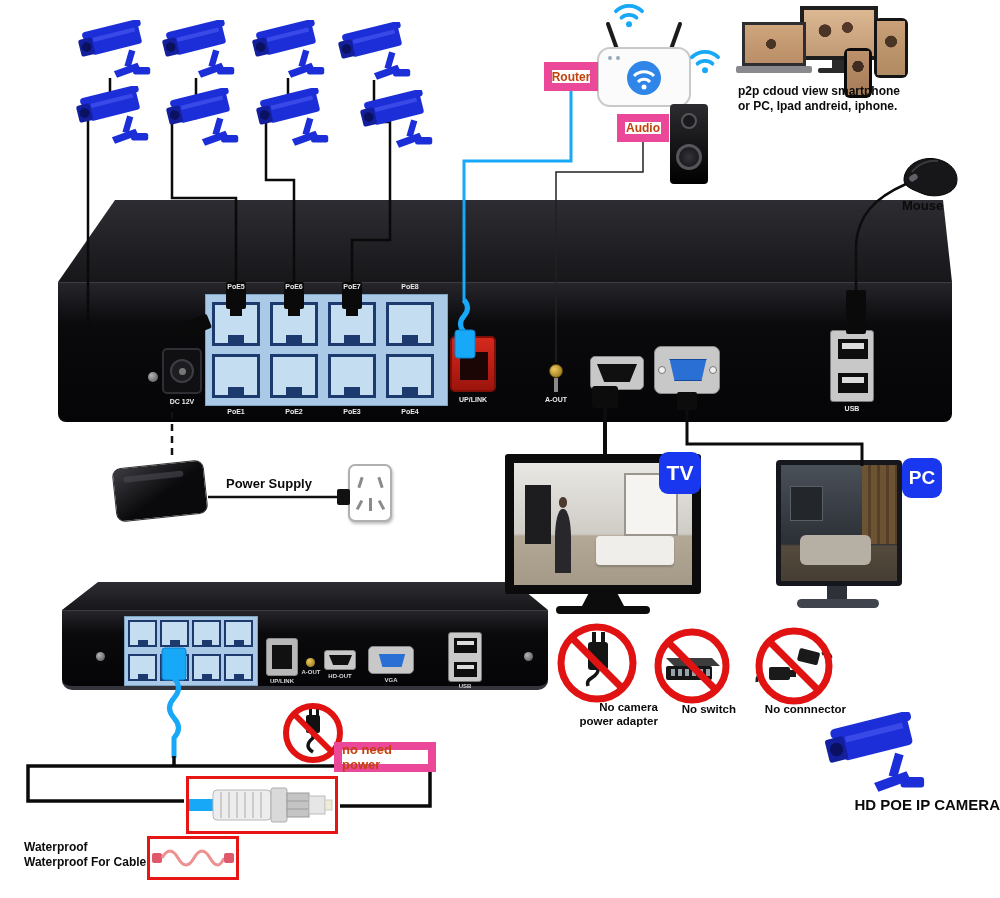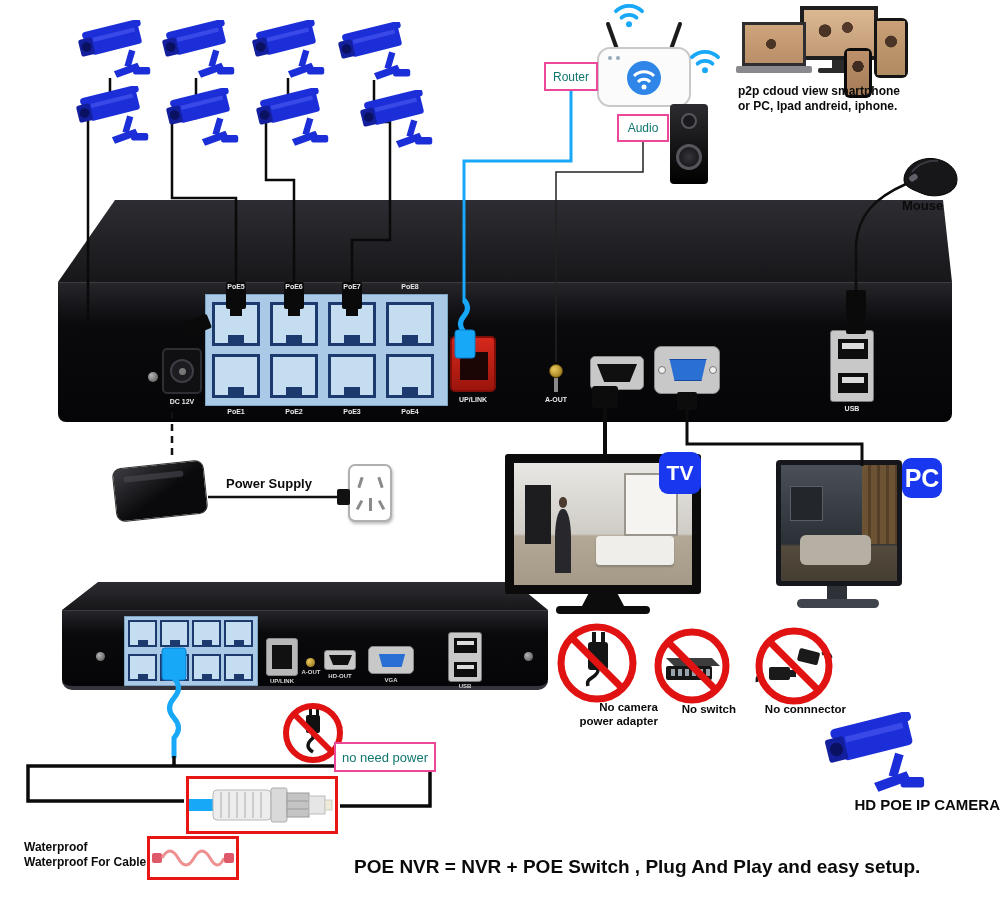--- a/index.html
+++ b/index.html
@@ -1,20 +1,20 @@
 <!DOCTYPE html>
 <html><head>
 <meta charset="utf-8">
 <style>
   *{box-sizing:border-box}
   body{margin:0;font-family:"Liberation Sans",sans-serif;background:#fff}
   #canvas{position:relative;width:1000px;height:898px;background:#ffffff;overflow:hidden}
   .abs{position:absolute}
   .z1{z-index:1}.z2{z-index:2}.z3{z-index:3}
-  .lblbox{position:absolute;background:#fff;border:2px solid #ec4899;display:flex;align-items:center;justify-content:center;font-weight:normal;font-size:12px;color:#0f766e;z-index:4}
+  .lblbox{position:absolute;background:#fff;border:8px solid #ec4899;display:flex;align-items:center;justify-content:center;font-weight:bold;font-size:12px;color:#c2410c;z-index:4}
   .blabel{position:absolute;font-weight:bold;color:#0b0b0b;z-index:4}
   .tinyw{position:absolute;color:#eaeaea;font-size:7px;font-weight:bold;transform:translateX(-50%);white-space:nowrap;z-index:3}
   .tinyw2{position:absolute;color:#d8d8d8;font-size:6px;font-weight:bold;transform:translateX(-50%);white-space:nowrap;z-index:3}
   .rj45{position:absolute;background:#c4ddf0;border:3px solid #1d3a6e}
   .rj45 .notch{position:absolute;left:50%;bottom:-1px;transform:translateX(-50%);width:16px;height:9px;background:#1d3a6e}
   .rj45s{position:absolute;background:#c4ddf0;border:2px solid #1d3a6e}
   .rj45s .notch{position:absolute;left:50%;bottom:-1px;transform:translateX(-50%);width:10px;height:6px;background:#1d3a6e}
   .screw{position:absolute;border-radius:50%;background:radial-gradient(circle at 35% 35%,#b5b5b5,#4a4a4a)}
   .badge{position:absolute;width:42px;height:42px;background:#1837ef;border-radius:9px;color:#fff;font-weight:bold;font-size:21px;display:flex;align-items:center;justify-content:center;z-index:4}
   .nvr-top{position:absolute;background:linear-gradient(#2c2c32,#17171a)}
@@ -186,21 +186,21 @@
 
   <div class="abs z1" style="left:776px;top:460px;width:126px;height:126px;background:#15171c;border-radius:4px;padding:5px">
     <div class="scene" style="left:5px;top:5px;width:116px;height:116px;background:linear-gradient(#4a5058,#2b2f36 68%,#544a3c 70%,#463e33)">
       <div class="abs" style="left:70%;top:0;width:30%;height:68%;background:repeating-linear-gradient(90deg,#6b5334 0 6px,#553f26 6px 9px)"></div>
       <div class="abs" style="left:16%;top:60%;width:62%;height:26%;background:#b6b0a4;border-radius:6px"></div>
       <div class="abs" style="left:8%;top:18%;width:28%;height:30%;background:#23262b;border:1px solid #5a5f66"></div>
     </div>
   </div>
   <div class="abs z1" style="left:827px;top:586px;width:20px;height:14px;background:#2e3138"></div>
   <div class="abs z1" style="left:797px;top:599px;width:82px;height:9px;background:#40444c;border-radius:5px"></div>
-  <div class="badge" style="left:902px;top:458px;width:40px;height:40px;font-size:25px">PC</div>
+  <div class="badge" style="left:902px;top:458px;width:40px;height:40px;font-size:19px">PC</div>
 
   <div class="abs z1" style="left:114px;top:464px;width:92px;height:54px;background:linear-gradient(150deg,#3c3c42,#0a0a0c 55%);border-radius:9px;border:1px solid #333;transform:rotate(-6deg)">
     <div class="abs" style="left:10px;top:8px;width:60px;height:6px;background:#4a4a52;border-radius:3px;opacity:.6"></div>
   </div>
   <div class="abs z1" style="left:348px;top:464px;width:44px;height:58px;background:#fff;border:2px solid #b0b0b0;border-radius:7px;box-shadow:1px 2px 3px rgba(0,0,0,.25)">
     <div class="abs" style="left:9px;top:11px;width:3px;height:11px;background:#8a8a8a;transform:rotate(18deg)"></div>
     <div class="abs" style="left:29px;top:11px;width:3px;height:11px;background:#8a8a8a;transform:rotate(-18deg)"></div>
     <div class="abs" style="left:8px;top:34px;width:3px;height:10px;background:#8a8a8a;transform:rotate(28deg)"></div>
     <div class="abs" style="left:19px;top:32px;width:3px;height:13px;background:#8a8a8a"></div>
     <div class="abs" style="left:30px;top:34px;width:3px;height:10px;background:#8a8a8a;transform:rotate(-28deg)"></div>
@@ -412,15 +412,14 @@
       <rect x="2" y="14" width="10" height="10" rx="2" fill="#e0596a"></rect>
       <path d="M12,19 q8,-14 16,0 t16,0 t16,0 t14,0" stroke="#ee9090" stroke-width="3" fill="none"></path>
       <rect x="74" y="14" width="10" height="10" rx="2" fill="#e0596a"></rect>
     </svg>
   </div>
   <div class="blabel" style="left:24px;top:840px;font-size:12px;line-height:15px">
     <div>Waterproof</div>
     <div>Waterproof For Cable</div>
   </div>
 
-  <div class="blabel" style="left:354px;top:856px;font-size:19px;white-space:nowrap">POE NVR = NVR + POE Switch , Plug And Play and easy setup.</div>
 
 </div>
 
 </body></html>

